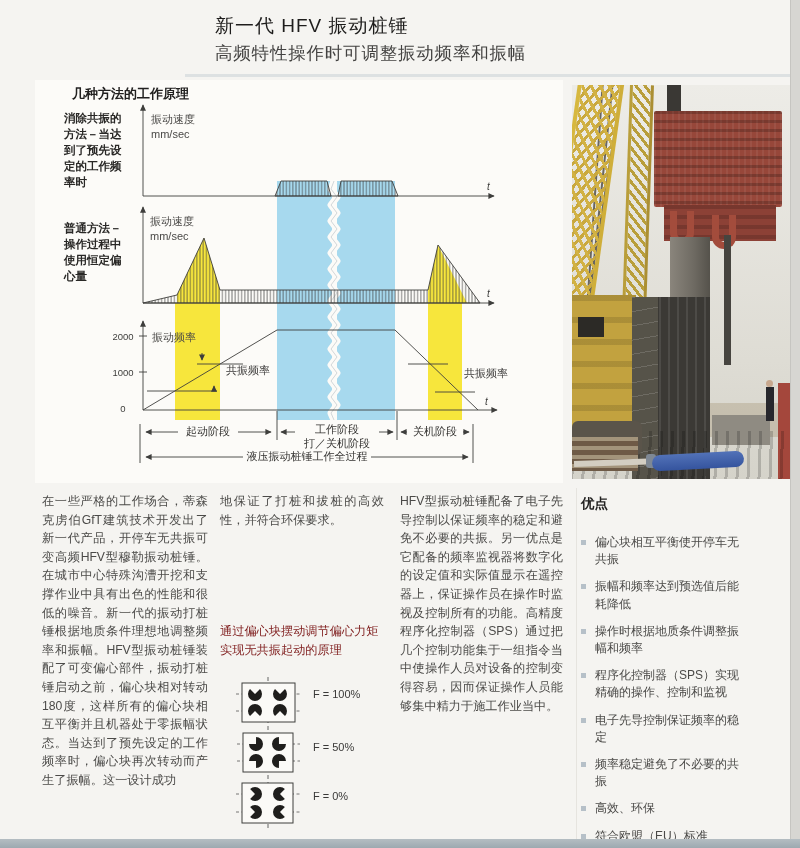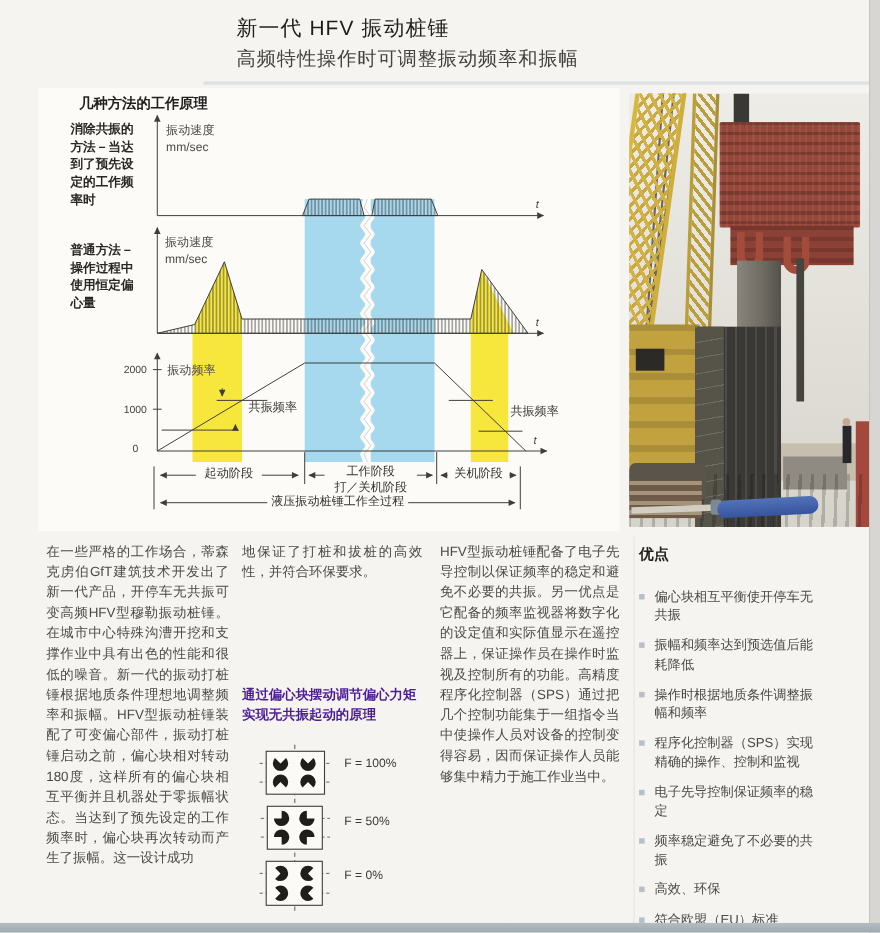--- a/index.html
+++ b/index.html
@@ -24,21 +24,21 @@
   .t-lab{font-size:10px;font-style:italic;color:#3e3e3c}
   .tick-lab{font-size:9.5px;color:#3e3e3c;text-align:center;width:26px}
   .res-lab{font-size:11px;color:#3a3938}
   .phase-lab{font-size:11px;color:#343331;background:#fcfbf8;text-align:center;white-space:pre-line;line-height:13.5px;padding:0 2px}
   #diagram-heading{left:72px;top:85px;font-size:13px;font-weight:bold;color:#222120}
 
   
   .body-col{font-size:12.2px;line-height:18.6px;color:#4b4a48;text-align:justify}
   #col1{left:42px;top:492px;width:166px}
   #col2-para{left:220px;top:492px;width:164px}
-  #col2-heading{left:220px;top:622px;width:166px;font-size:12.2px;line-height:18.6px;font-weight:bold;color:#4c1d95}
+  #col2-heading{left:220px;top:622px;width:166px;font-size:12.2px;line-height:18.6px;font-weight:normal;color:#7f1d1d}
   #col3{left:400px;top:492px;width:163px}
   .f-label{font-size:11px;color:#3a3938}
   #f-label-0{left:313px;top:688px}#f-label-1{left:313px;top:741px}#f-label-2{left:313px;top:790px}
 
   
   #adv-heading{left:581px;top:495px;font-size:13.5px;font-weight:bold;color:#222120}
   #adv-list{left:579px;top:534px;width:176px;list-style:none}
   #adv-list li{display:flex;margin-bottom:10px}
   .bullet{flex:0 0 5px;width:5px;height:5px;background:#b6c0c8;margin:6px 9px 0 2px}
   .adv-text{font-size:12px;line-height:17.2px;color:#4b4a48;width:154px}

